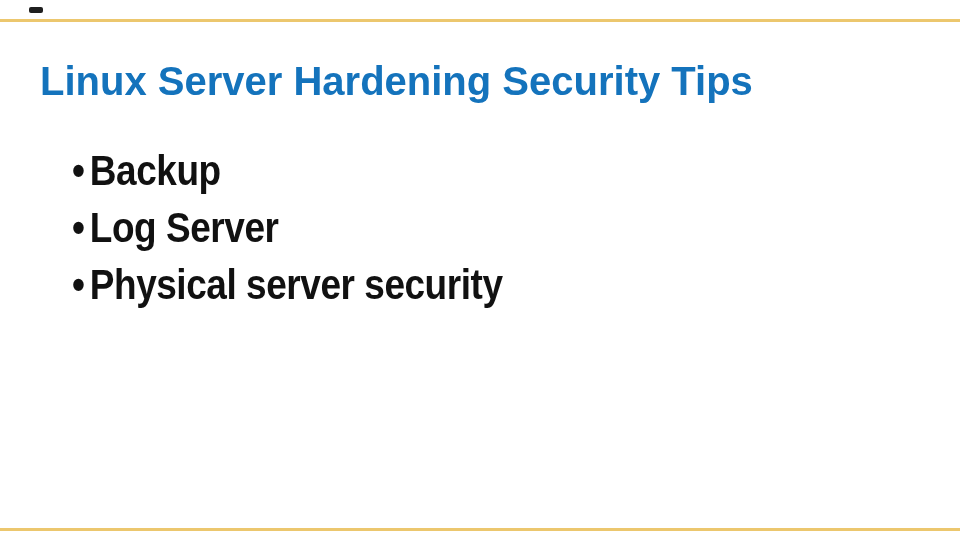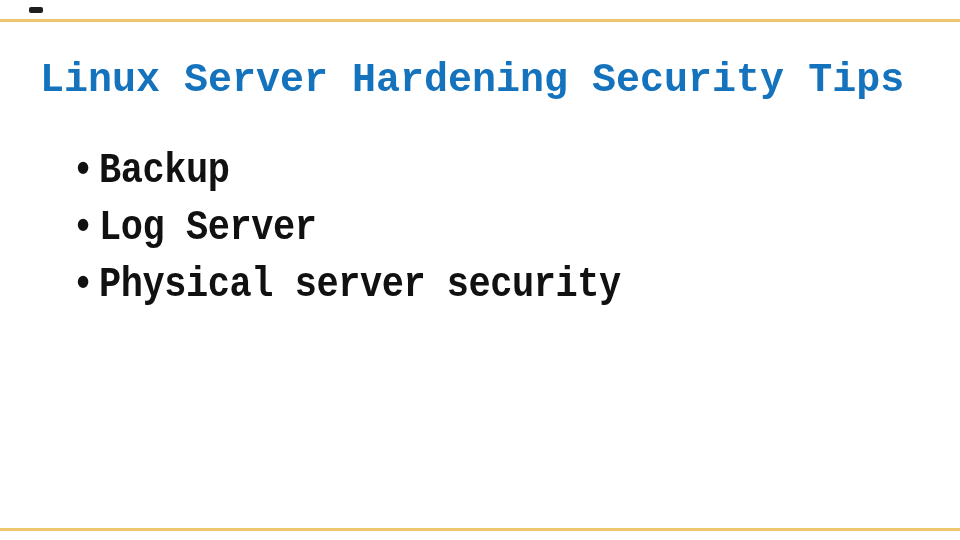--- a/index.html
+++ b/index.html
@@ -6,21 +6,21 @@
     margin: 0;
     padding: 0;
     background: #ffffff;
   }
   .slide {
     position: relative;
     width: 960px;
     height: 540px;
     background: #ffffff;
     overflow: hidden;
-    font-family: Liberation Mono, monospace;
+    font-family: Liberation Sans, sans-serif;
   }
   .corner-dash {
     position: absolute;
     left: 29px;
     top: 7px;
     width: 14px;
     height: 6px;
     border-radius: 2px;
     background: #1f1f1f;
   }

